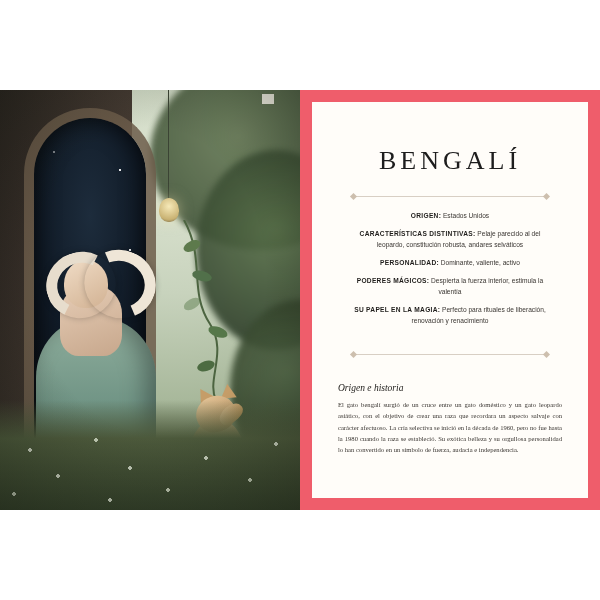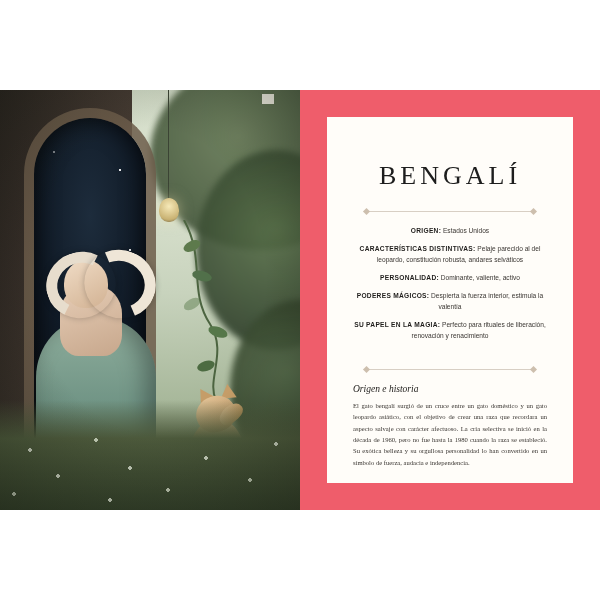--- a/index.html
+++ b/index.html
@@ -264,21 +264,21 @@
     pointer-events: none;
   }
 
   
   .right-page {
     position: relative;
     width: 300px;
     height: 420px;
     background: #ef5d6b;
     box-sizing: border-box;
-    padding: 27px;
+    padding: 12px;
   }
   .card {
     width: 100%;
     height: 100%;
     background: #fffdf9;
     box-sizing: border-box;
     padding: 22px 26px 14px;
     display: flex;
     flex-direction: column;
   }
@@ -330,21 +330,21 @@
     letter-spacing: .3px;
     color: #1f1d1b;
   }
   .fact .v {
     font-family: "Liberation Sans", sans-serif;
     font-size: 6.6px;
     color: #3a3632;
   }
 
   .section {
-    margin-top: 14px;
+    margin-top: 28px;
   }
   .section-title {
     font-family: "Liberation Serif", serif;
     font-style: italic;
     font-size: 9.5px;
     color: #22201e;
     margin-bottom: 6px;
   }
   .section-body {
     font-family: "Liberation Serif", serif;

